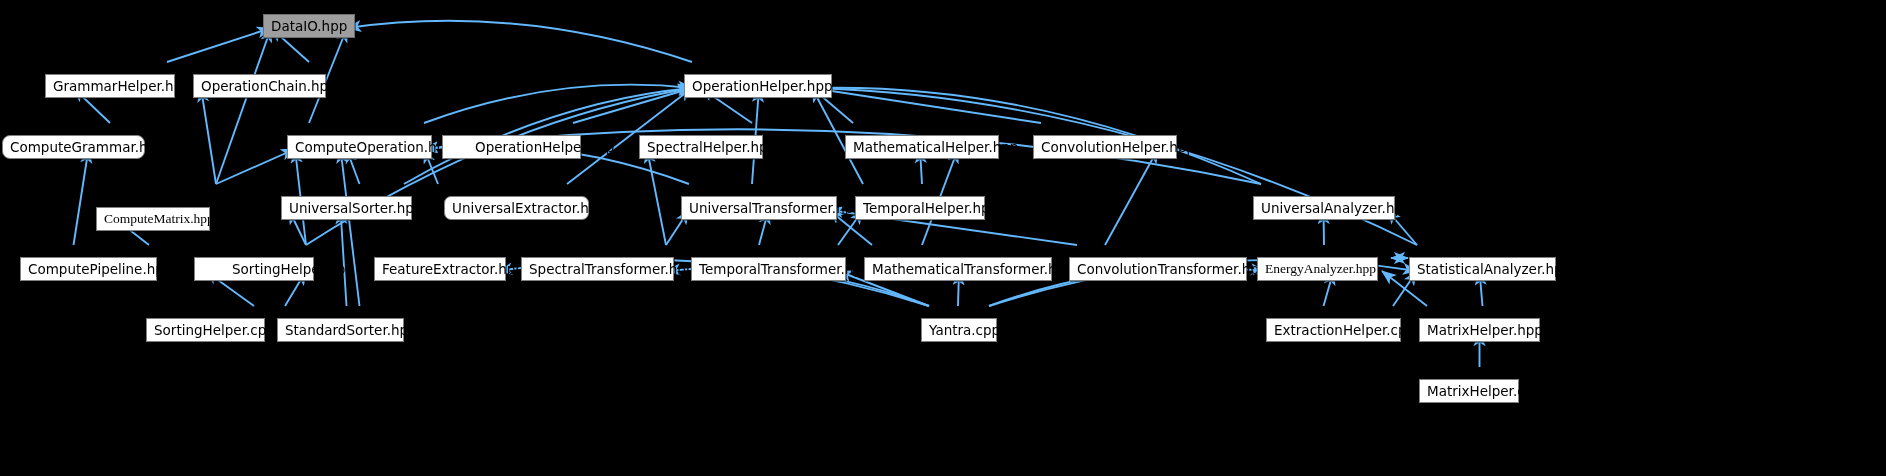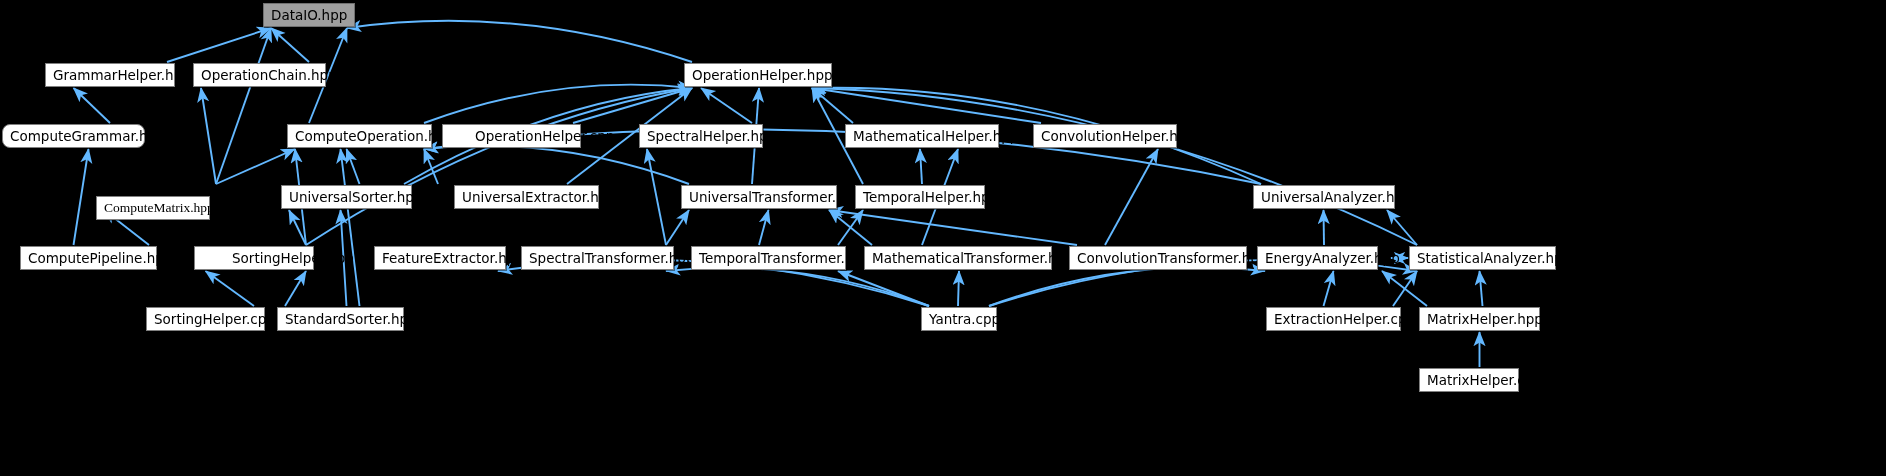--- a/index.html
+++ b/index.html
@@ -18,20 +18,21 @@
     line-height:22px;
     text-align:center;
     font-size:13.5px;
     color:#000;
     background:#fff;
     border:1px solid #808080;
     white-space:nowrap;
     padding:0 7px;
     box-shadow:1px 1px 0 rgba(0,0,0,0.45);
     z-index:3;
+    margin-top:11px;
   }
   .node.root{
     background:#9e9e9e;
     border:1px solid #707070;
     color:#000;
   }
 </style>
 </head>
 <body>
 
@@ -107,32 +108,32 @@
       <div class="node" style="left: 193px; top: 63px; width: 133px;">OperationChain.hpp</div>
       <div class="node" style="left: 684px; top: 63px; width: 148px;">OperationHelper.hpp</div>
       <div class="node" style="left: 2px; top: 124px; width: 143px; border-radius: 8px;">ComputeGrammar.hpp</div>
       <div class="node" style="left: 287px; top: 124px; width: 145px;">ComputeOperation.hpp</div>
       <div class="node" style="left: 442px; top: 124px; width: 139px; padding-left: 32px;">OperationHelper.cpp</div>
       <div class="node" style="left: 639px; top: 124px; width: 124px;">SpectralHelper.hpp</div>
       <div class="node" style="left: 845px; top: 124px; width: 154px;">MathematicalHelper.hpp</div>
       <div class="node" style="left: 1033px; top: 124px; width: 144px;">ConvolutionHelper.hpp</div>
       <div class="node" style="left: 96px; top: 196px; width: 114px; font-family: Liberation Serif, serif;">ComputeMatrix.hpp</div>
       <div class="node" style="left: 281px; top: 185px; width: 131px;">UniversalSorter.hpp</div>
-      <div class="node" style="left: 454px; top: 185px; width: 145px;">UniversalExtractor.hpp</div>
+      <div class="node" style="left: 444px; top: 185px; width: 145px; border-radius: 7px;">UniversalExtractor.hpp</div>
       <div class="node" style="left: 681px; top: 185px; width: 156px;">UniversalTransformer.hpp</div>
       <div class="node" style="left: 855px; top: 185px; width: 130px;">TemporalHelper.hpp</div>
       <div class="node" style="left: 1253px; top: 185px; width: 142px;">UniversalAnalyzer.hpp</div>
       <div class="node" style="left: 20px; top: 246px; width: 137px;">ComputePipeline.hpp</div>
       <div class="node" style="left: 194px; top: 246px; width: 120px; padding-left: 37px;">SortingHelper.hpp</div>
       <div class="node" style="left: 374px; top: 246px; width: 132px;">FeatureExtractor.hpp</div>
       <div class="node" style="left: 521px; top: 246px; width: 153px;">SpectralTransformer.hpp</div>
       <div class="node" style="left: 691px; top: 246px; width: 155px;">TemporalTransformer.hpp</div>
       <div class="node" style="left: 864px; top: 246px; width: 188px;">MathematicalTransformer.hpp</div>
       <div class="node" style="left: 1069px; top: 246px; width: 178px;">ConvolutionTransformer.hpp</div>
-      <div class="node" style="left: 1257px; top: 246px; width: 121px;">EnergyAnalyzer.hpp</div>
+      <div class="node" style="left: 1257px; top: 246px; width: 121px; font-family: Liberation Serif, serif;">EnergyAnalyzer.hpp</div>
       <div class="node" style="left: 1409px; top: 246px; width: 147px;">StatisticalAnalyzer.hpp</div>
       <div class="node" style="left: 146px; top: 307px; width: 119px;">SortingHelper.cpp</div>
       <div class="node" style="left: 277px; top: 307px; width: 127px;">StandardSorter.hpp</div>
       <div class="node" style="left: 921px; top: 307px; width: 76px;">Yantra.cpp</div>
       <div class="node" style="left: 1266px; top: 307px; width: 135px;">ExtractionHelper.cpp</div>
       <div class="node" style="left: 1419px; top: 307px; width: 121px;">MatrixHelper.hpp</div>
       <div class="node" style="left: 1419px; top: 368px; width: 100px;">MatrixHelper.cpp</div>
     </div>
 </div>
 

